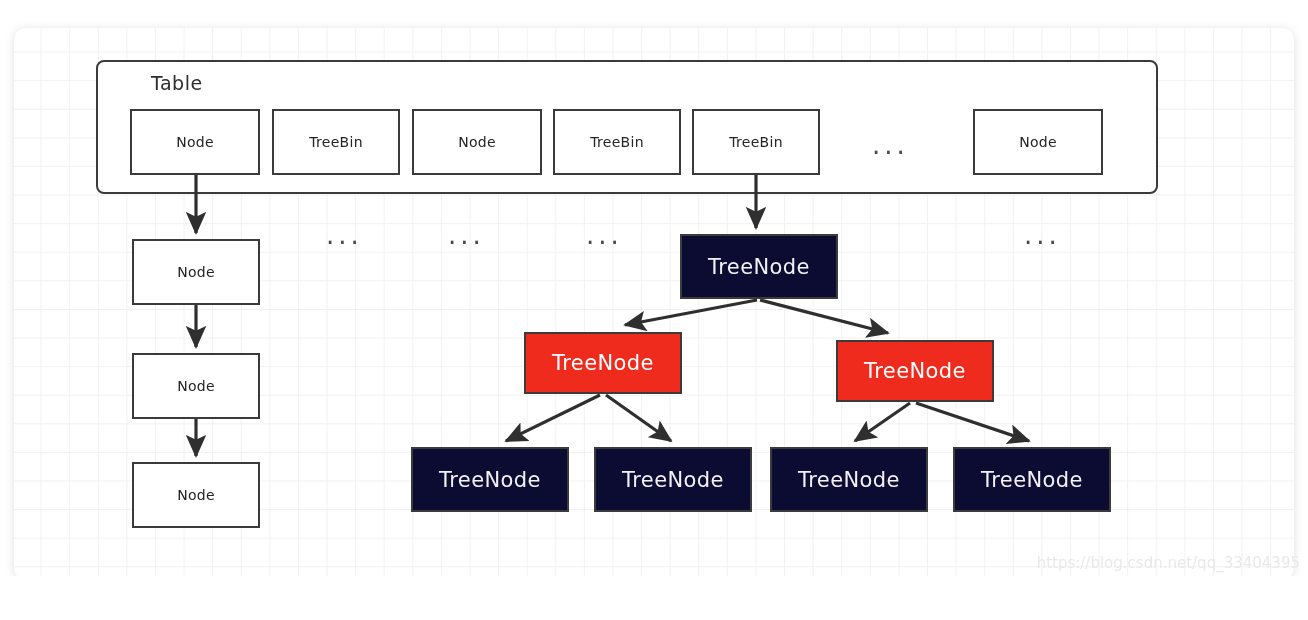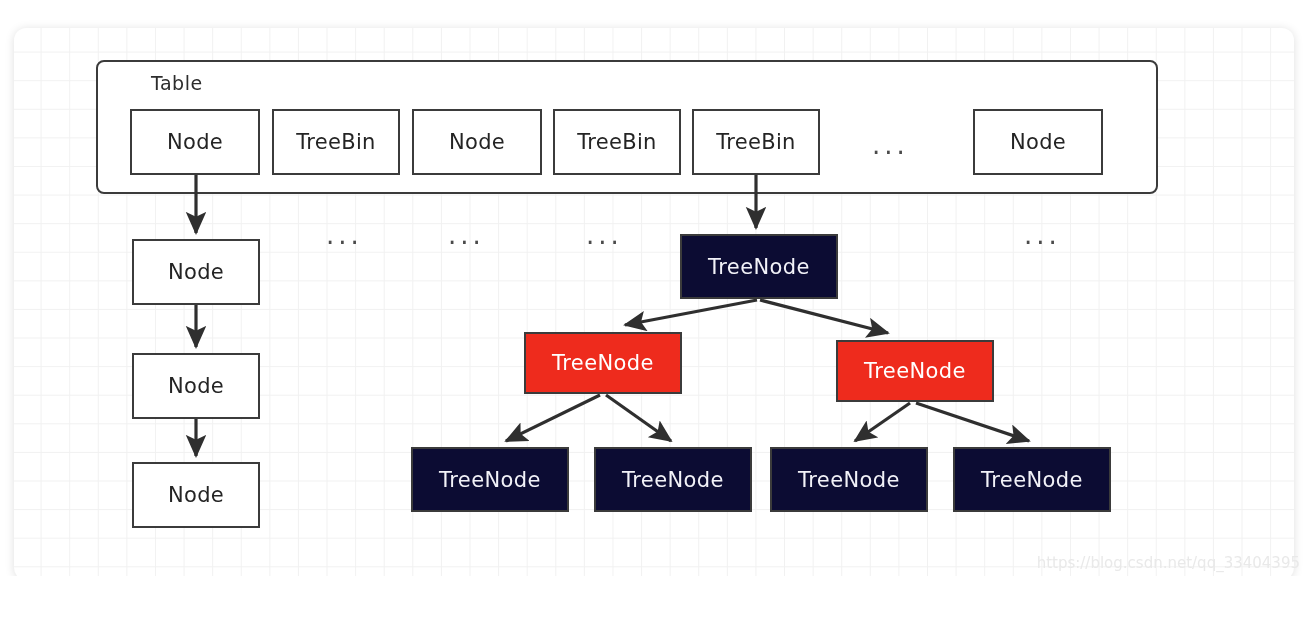--- a/index.html
+++ b/index.html
@@ -62,21 +62,21 @@
     font-size: 19px;
     color: #2d2d2d;
     letter-spacing: 0.5px;
   }
 
   
   .cell {
     border: 2.5px solid #3b3b3b;
     background: #ffffff;
     color: #242424;
-    font-size: 21px;
+    font-size: 14px;
     letter-spacing: 0.3px;
   }
 
   
   .tnode-dark {
     border: 2.5px solid #3b3b3b;
     background: #0c0c33;
     color: #f2f2f8;
     font-size: 21px;
     letter-spacing: 0.4px;

